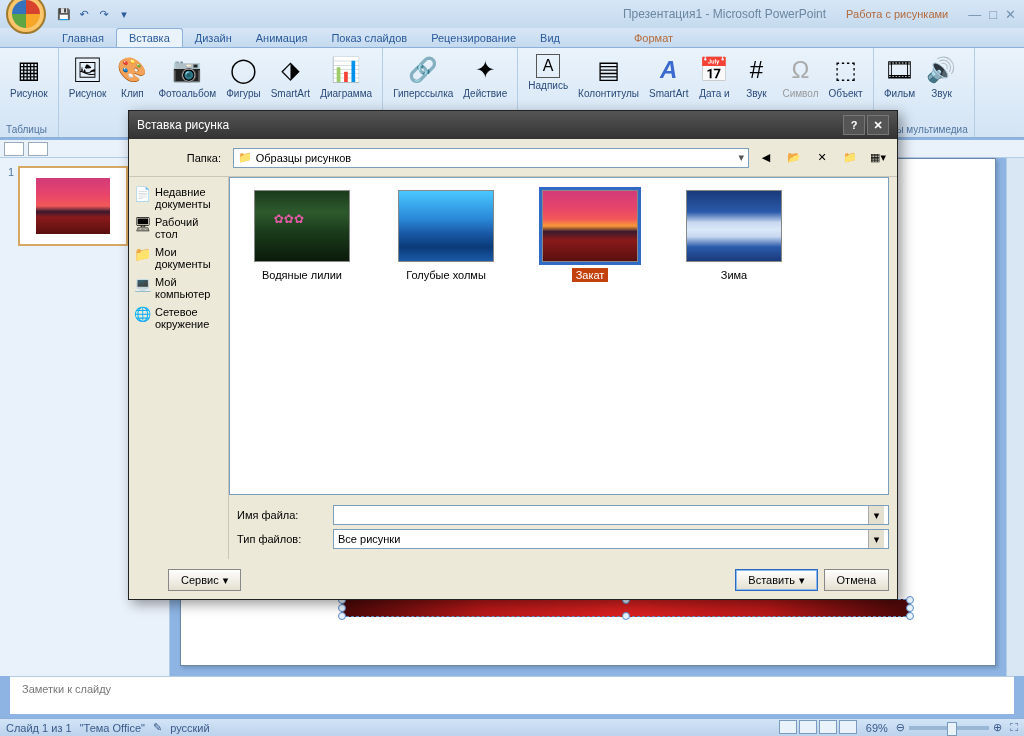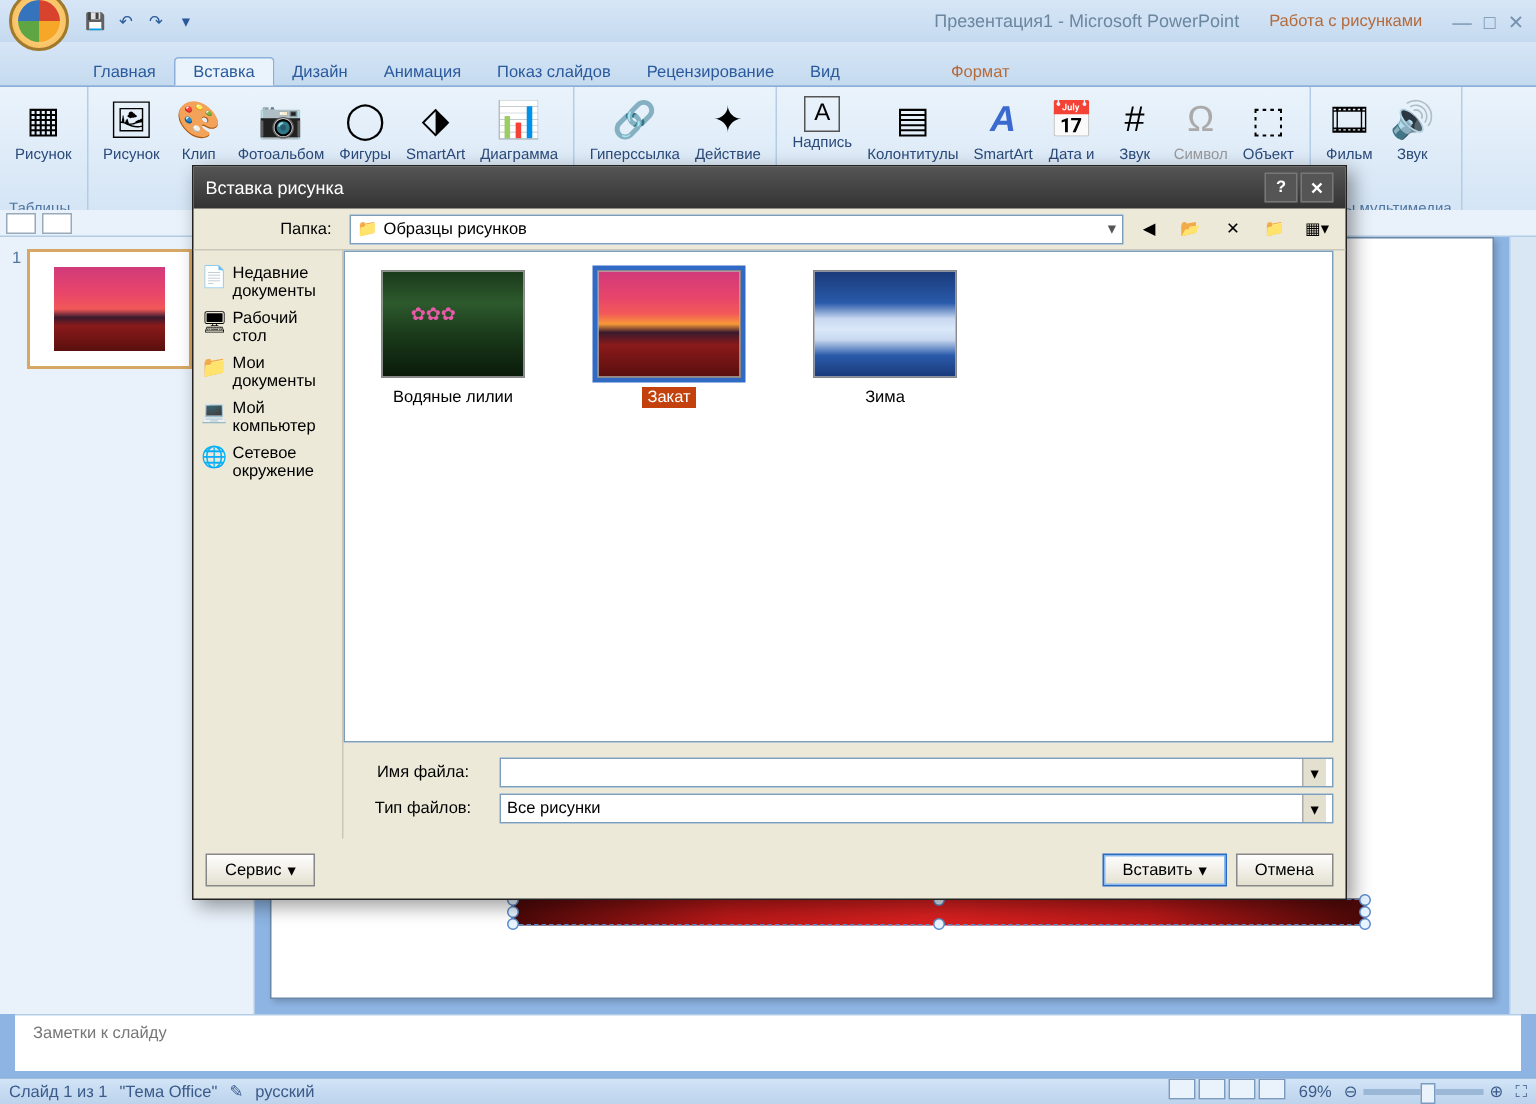--- a/index.html
+++ b/index.html
@@ -10,21 +10,21 @@
 .office-btn { width: 40px; height: 40px; border-radius: 50%; background: radial-gradient(circle,#ffe7a2,#f7b24a); border: 2px solid #9f7a2c; margin: 2px 6px; display:flex; align-items:center; justify-content:center; z-index:5; }
 .office-btn-inner { width:28px; height:28px; border-radius:50%; background: conic-gradient(#d8432e 0 90deg,#f6a728 90deg 180deg,#5ea543 180deg 270deg,#3574bd 270deg); }
 .qat { display:flex; gap:4px; align-items:center; padding-left:4px; }
 .qat span { width:16px; height:16px; display:flex; align-items:center; justify-content:center; color:#2a5a9c; }
 .title-text { flex:1; text-align:right; color:#6b879f; font-size:12px; }
 .context-tab-label { color:#b46a3a; font-size:11px; padding:0 20px; }
 .win-ctrl { display:flex; gap:8px; padding-right:8px; color:#7491ad; }
 .win-ctrl span { font-size:13px; }
 
 
-.ribbon-tabs { height:30px; background:linear-gradient(#d7e6f7,#c5daef); display:flex; align-items:flex-end; padding-left:50px; border-bottom:1px solid #8db0d8; }
+.ribbon-tabs { height:20px; background:linear-gradient(#d7e6f7,#c5daef); display:flex; align-items:flex-end; padding-left:50px; border-bottom:1px solid #8db0d8; }
 .ribbon-tab { padding:3px 12px; color:#2a5a9c; cursor:default; }
 .ribbon-tab.active { background:#eaf3fb; border:1px solid #8db0d8; border-bottom:none; border-radius:3px 3px 0 0; }
 .ribbon-tab.context { color:#b46a3a; margin-left:50px; }
 
 
 .ribbon { height:90px; background:linear-gradient(#eaf3fb,#d3e4f5); border-bottom:1px solid #8db0d8; display:flex; }
 .ribbon-group { border-right:1px solid #b4cde7; padding:4px 6px 2px; display:flex; flex-direction:column; justify-content:space-between; }
 .ribbon-group-items { display:flex; gap:2px; }
 .ribbon-btn { display:flex; flex-direction:column; align-items:center; gap:2px; padding:2px 4px; min-width:40px; }
 .ribbon-btn .ico { width:32px; height:32px; display:flex; align-items:center; justify-content:center; font-size:24px; }
@@ -58,21 +58,21 @@
 .status .viewbtns span { display:inline-block; width:18px; height:14px; border:1px solid #7a9ac0; margin:0 1px; background:#eaf2fb; }
 .status .zoom { display:flex; align-items:center; gap:4px; }
 .status .slider { width:80px; height:4px; background:#9ab8d6; position:relative; }
 .status .slider::after { content:''; position:absolute; left:38px; top:-4px; width:8px; height:12px; background:#eaf2fb; border:1px solid #7a9ac0; }
 
 
 .dialog { position:absolute; left:128px; top:110px; width:770px; height:490px; background:#ece9d8; border:1px solid #222; box-shadow:4px 4px 12px rgba(0,0,0,0.4); display:flex; flex-direction:column; }
 .dlg-title { height:28px; background:linear-gradient(#555,#333); color:#fff; display:flex; align-items:center; padding:0 8px; }
 .dlg-title .t { flex:1; font-size:12px; }
 .dlg-title .btn { width:22px; height:20px; background:#555; border:1px solid #777; color:#fff; display:flex; align-items:center; justify-content:center; margin-left:2px; font-weight:bold; }
-.dlg-toolbar { height:28px; display:flex; align-items:center; padding:0 8px; gap:6px; border-bottom:1px solid #cac7ba; }
+.dlg-toolbar { height:38px; display:flex; align-items:center; padding:0 8px; gap:6px; border-bottom:1px solid #cac7ba; }
 .dlg-toolbar .lbl { width:90px; text-align:right; padding-right:6px; }
 .dlg-toolbar .combo { flex:1; height:20px; border:1px solid #7b9ebd; background:#fff; display:flex; align-items:center; padding:0 4px; gap:4px; }
 .dlg-toolbar .combo .arrow { margin-left:auto; color:#555; }
 .dlg-toolbar .tbtn { width:22px; height:20px; display:flex; align-items:center; justify-content:center; border:1px solid transparent; }
 .dlg-body { flex:1; display:flex; }
 .dlg-side { width:100px; border-right:1px solid #cac7ba; padding:6px 4px; }
 .dlg-side .item { display:flex; align-items:flex-start; gap:4px; padding:3px 2px; font-size:10px; line-height:12px; }
 .dlg-side .item .ico { width:16px; height:16px; flex-shrink:0; display:flex; align-items:center; justify-content:center; font-size:14px; }
 .dlg-files { flex:1; background:#fff; border:1px solid #7b9ebd; margin:0 8px 4px 0; padding:12px; display:flex; gap:24px; align-items:flex-start; }
 .file { display:flex; flex-direction:column; align-items:center; gap:6px; width:120px; }
@@ -80,24 +80,24 @@
 .file.selected .thumb { outline:3px solid #316ac5; }
 .file .name { font-size:11px; padding:1px 4px; }
 .file.selected .name { background:#c2410c; color:#fff; }
 .th1 { background:linear-gradient(#1a3a1a 0%,#2d5a2d 30%,#1a3a1a 60%,#0a1a0a 100%); position:relative; }
 .th1::after { content:'✿✿✿'; position:absolute; top:30%; left:20%; color:#e85aa8; font-size:12px; }
 .th2 { background:linear-gradient(#4ac8ff 0%,#2a88d8 40%,#1a5aa8 60%,#0a3a78 80%,#1a5aa8 100%); }
 .th3 { background:linear-gradient(#d13a7a 0%,#e8456a 25%,#f25858 40%,#f89838 50%,#3a1a2e 58%,#8a1a1a 70%,#5a0f0f 100%); }
 .th4 { background:linear-gradient(#1a3a7a 0%,#2a5aaa 30%,#c8d8f0 45%,#dae8f8 55%,#c8d8f0 65%,#2a5aaa 80%,#1a3a7a 100%); }
 .dlg-bottom { padding:6px 8px; }
 .dlg-field { display:flex; align-items:center; gap:6px; margin-bottom:4px; }
-.dlg-field .lbl { width:90px; text-align:center; }
+.dlg-field .lbl { width:90px; text-align:left; }
 .dlg-field .inp { flex:1; height:20px; border:1px solid #7b9ebd; background:#fff; display:flex; align-items:center; padding:0 4px; }
 .dlg-field .inp .arrow { margin-left:auto; background:#e4e0d0; border-left:1px solid #aaa; width:16px; height:18px; display:flex; align-items:center; justify-content:center; }
-.dlg-buttons { display:flex; padding:10px 8px 8px; gap:6px; }
+.dlg-buttons { display:flex; padding:10px 8px 8px; gap:6px;margin-left:31px; }
 .dlg-buttons .spacer { flex:1; }
 .dlg-btn { height:22px; padding:0 12px; background:linear-gradient(#fefefe,#e4e0d0); border:1px solid #888; display:flex; align-items:center; gap:4px; }
 .dlg-btn.primary { border:1px solid #2a6ac0; box-shadow:inset 0 0 0 1px #8ab8f0; }
 .folder-ico { color:#e8b848; }
 </style>
 </head>
 <body>
 
 <div class="titlebar">
   <div class="office-btn">
@@ -319,20 +319,24 @@
           <span class="ico">🌐</span>
           <span>Сетевое окружение</span>
         </div>
     </div>
     <div style="flex:1;display:flex;flex-direction:column;">
       <div class="dlg-files">
         <div class="file">
             <div class="thumb th1"></div>
             <div class="name">Водяные лилии</div>
           </div>
+        <div class="file">
+            <div class="thumb th2"></div>
+            <div class="name">Голубые холмы</div>
+          </div>
         <div class="file selected">
             <div class="thumb th3"></div>
             <div class="name">Закат</div>
           </div>
         <div class="file">
             <div class="thumb th4"></div>
             <div class="name">Зима</div>
           </div>
       </div>
       <div class="dlg-bottom">

